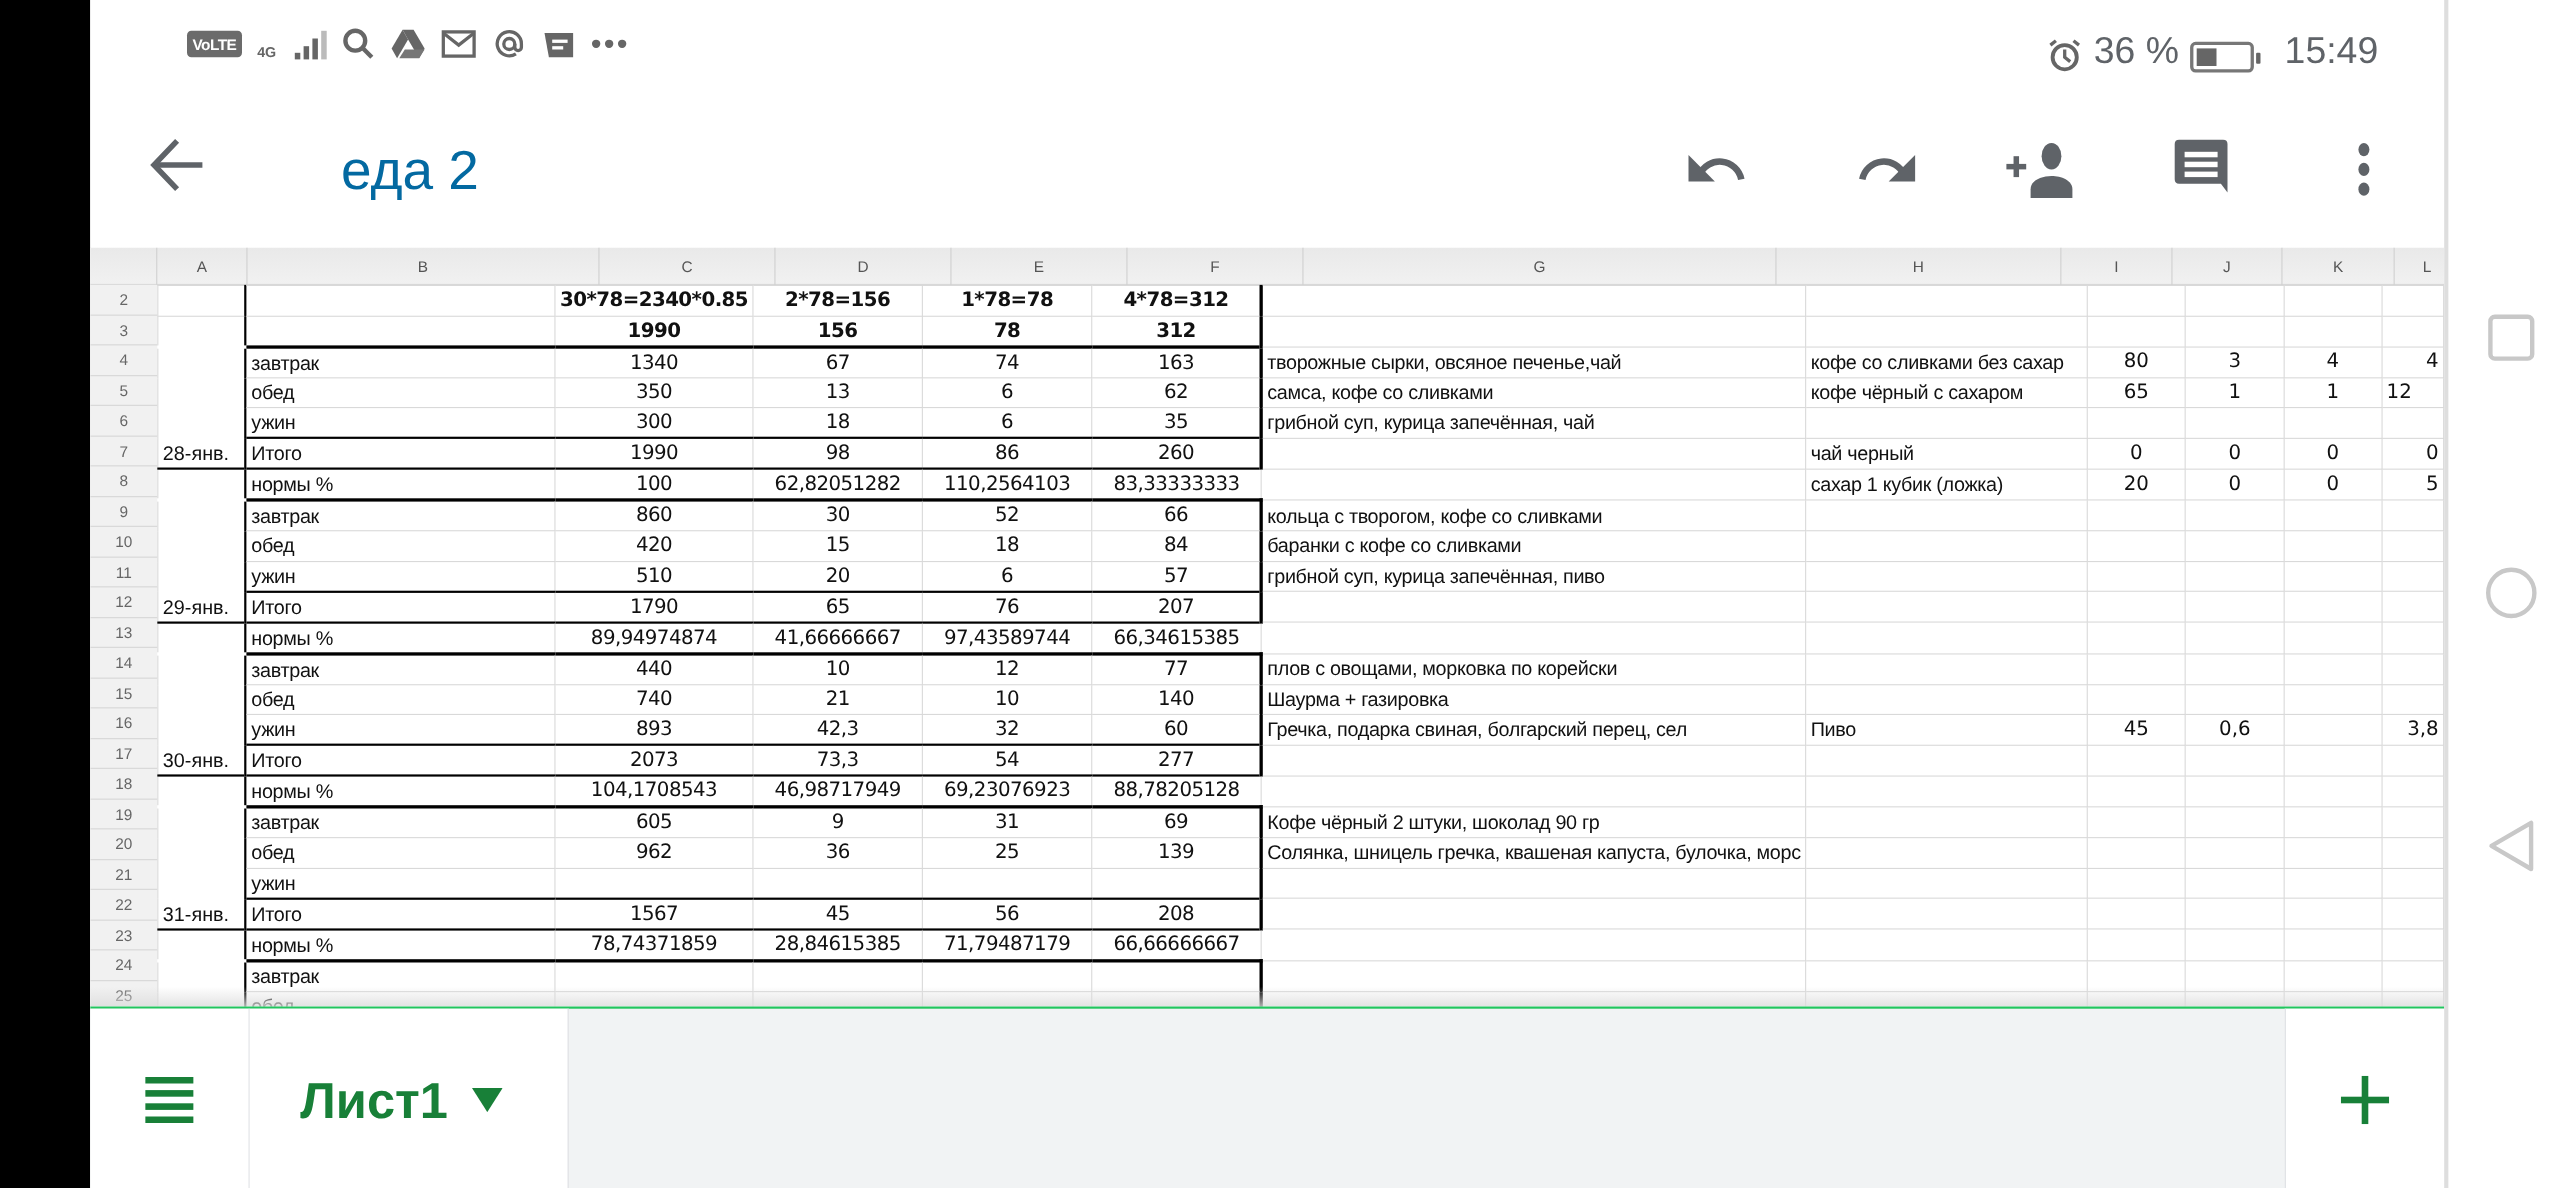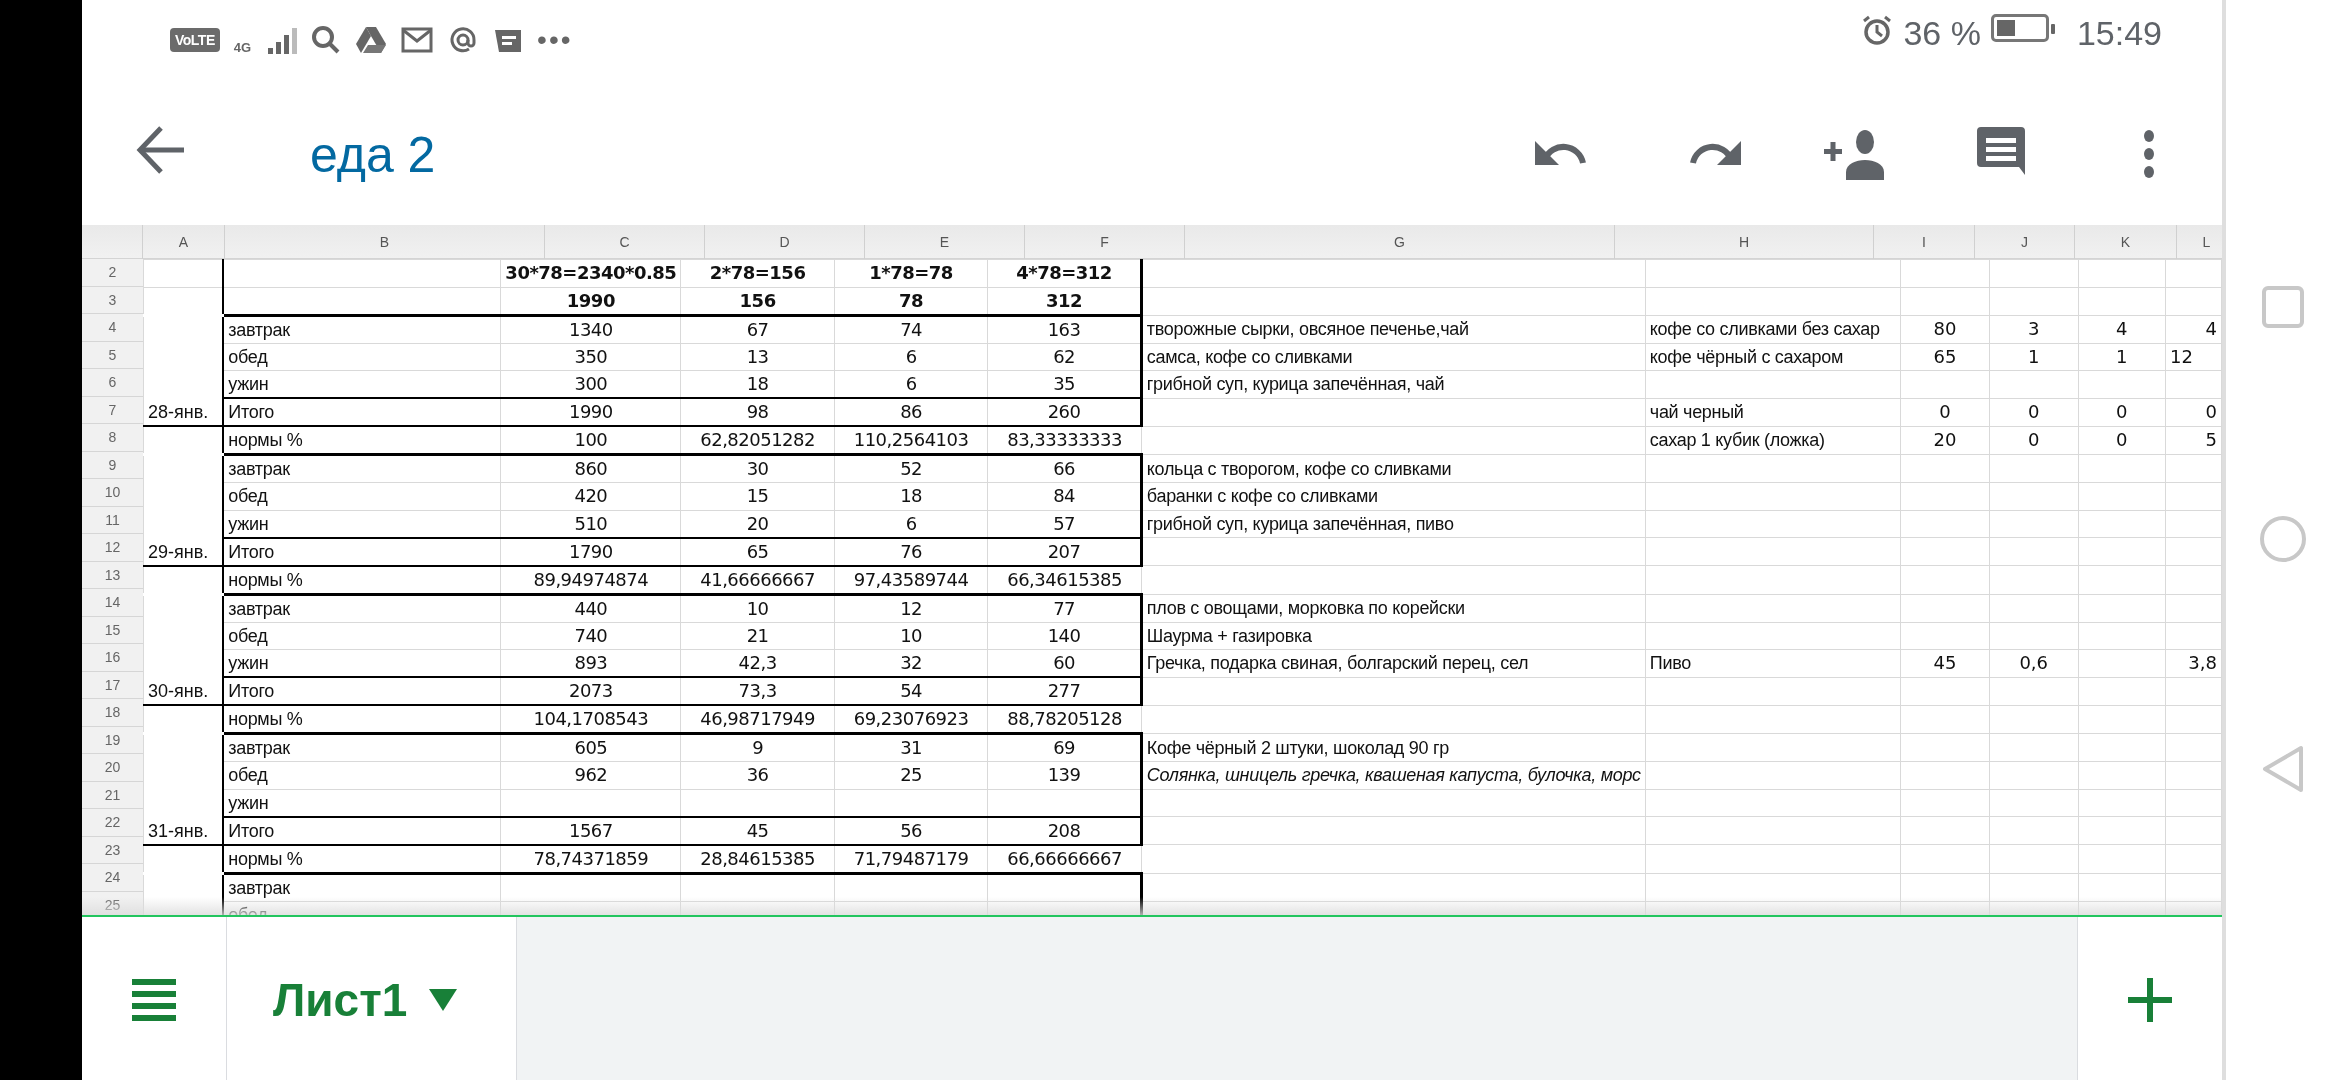--- a/index.html
+++ b/index.html
@@ -4,21 +4,21 @@
 <style>
   * { box-sizing: border-box; margin: 0; padding: 0; }
   html, body { width: 2340px; height: 1080px; overflow: hidden; background: #000; }
   body { position: relative; font-family: "Liberation Sans", sans-serif; }
 
   #screen { position: absolute; left: 82px; top: 0; width: 2258px; height: 1080px; background: #fff; overflow: hidden; }
 
   
   .statusbar { position: absolute; left: 0; top: 0; width: 2140px; height: 80px; background: #fff; color: #666; }
   .sb-left { position: absolute; left: 88px; top: 22px; height: 36px; display: flex; align-items: center; gap: 14px; }
-  .sb-right { position: absolute; right: 60px; top: 14px; height: 52px; display: flex; align-items: flex-start; gap: 10px; font-size: 34px; color: #5f6368; }
+  .sb-right { position: absolute; right: 60px; top: 14px; height: 52px; display: flex; align-items: flex-end; gap: 10px; font-size: 34px; color: #5f6368; }
   .volte { background: #6b6b6b; color: #fff; font-weight: bold; font-size: 14px; padding: 4px 5px; border-radius: 4px; letter-spacing: -0.5px; }
   .net { font-size: 13px; font-weight: bold; color: #666; line-height: 13px; position: relative; }
   .bars { display: flex; align-items: flex-end; gap: 3px; height: 28px; }
   .bars span { width: 5px; background: #666; display: block; }
   .battery { width: 58px; height: 28px; border: 3px solid #777; border-radius: 5px; position: relative; }
   .battery::before { content: ""; position: absolute; left: 3px; top: 3px; bottom: 3px; width: 18px; background: #666; }
   .battery::after { content: ""; position: absolute; right: -9px; top: 7px; width: 4px; height: 10px; background: #666; border-radius: 1px; }
 
   
   .appbar { position: absolute; left: 0; top: 80px; width: 2140px; height: 145px; background: #fff; }
@@ -33,21 +33,21 @@
   .col-header div { position: absolute; top: 0; height: 34px; line-height: 34px; text-align: center; font-size: 14px; color: #555; border-right: 1px solid #d0d0d0; }
   .row-header { position: absolute; left: 0; top: 34px; width: 61px; background: #f1f1f1; }
   .row-header div { height: 27.5px; line-height: 27px; text-align: center; font-size: 14px; color: #666; border-bottom: 1px solid #d6d6d6; }
 
   table.sheet { position: absolute; left: 61px; top: 34px; border-collapse: collapse; table-layout: fixed; }
   table.sheet td { height: 27.5px; border: 1px solid #d9d9d9; font-size: 18px; color: #111; padding: 0 4px; white-space: nowrap; overflow: hidden; line-height: 26px; }
   td.c { text-align: center; font-family: "DejaVu Sans", sans-serif; font-size: 16px; letter-spacing: -0.5px; }
   td.b { font-weight: bold; font-family: "DejaVu Sans", sans-serif; font-size: 15px; text-align: center; letter-spacing: -0.5px; margin-left: 35px; }
   td.l { text-align: left; font-family: "Liberation Sans", sans-serif; font-size: 18px; letter-spacing: -0.3px; }
   td.n { text-align: center; font-family: "DejaVu Sans", sans-serif; font-size: 16px; }
-  td.overflow { overflow: visible; font-style: italic; }
+  td.overflow { overflow: visible; }
   td.date { vertical-align: bottom; font-size: 17px; padding-left: 4px; }
 
   
   .bt2 { border-top: 3px solid #000 !important; }
   .bt1 { border-top: 2px solid #000 !important; }
   .bl1 { border-left: 2px solid #000 !important; }
   .br2 { border-right: 3px solid #000 !important; }
   .nb-v { border-top-color: transparent !important; border-bottom-color: transparent !important; }
 
   .grid-shadow { position: absolute; left: 0; bottom: 0; width: 2140px; height: 18px; background: linear-gradient(rgba(255,255,255,0), rgba(220,220,220,0.8)); }

